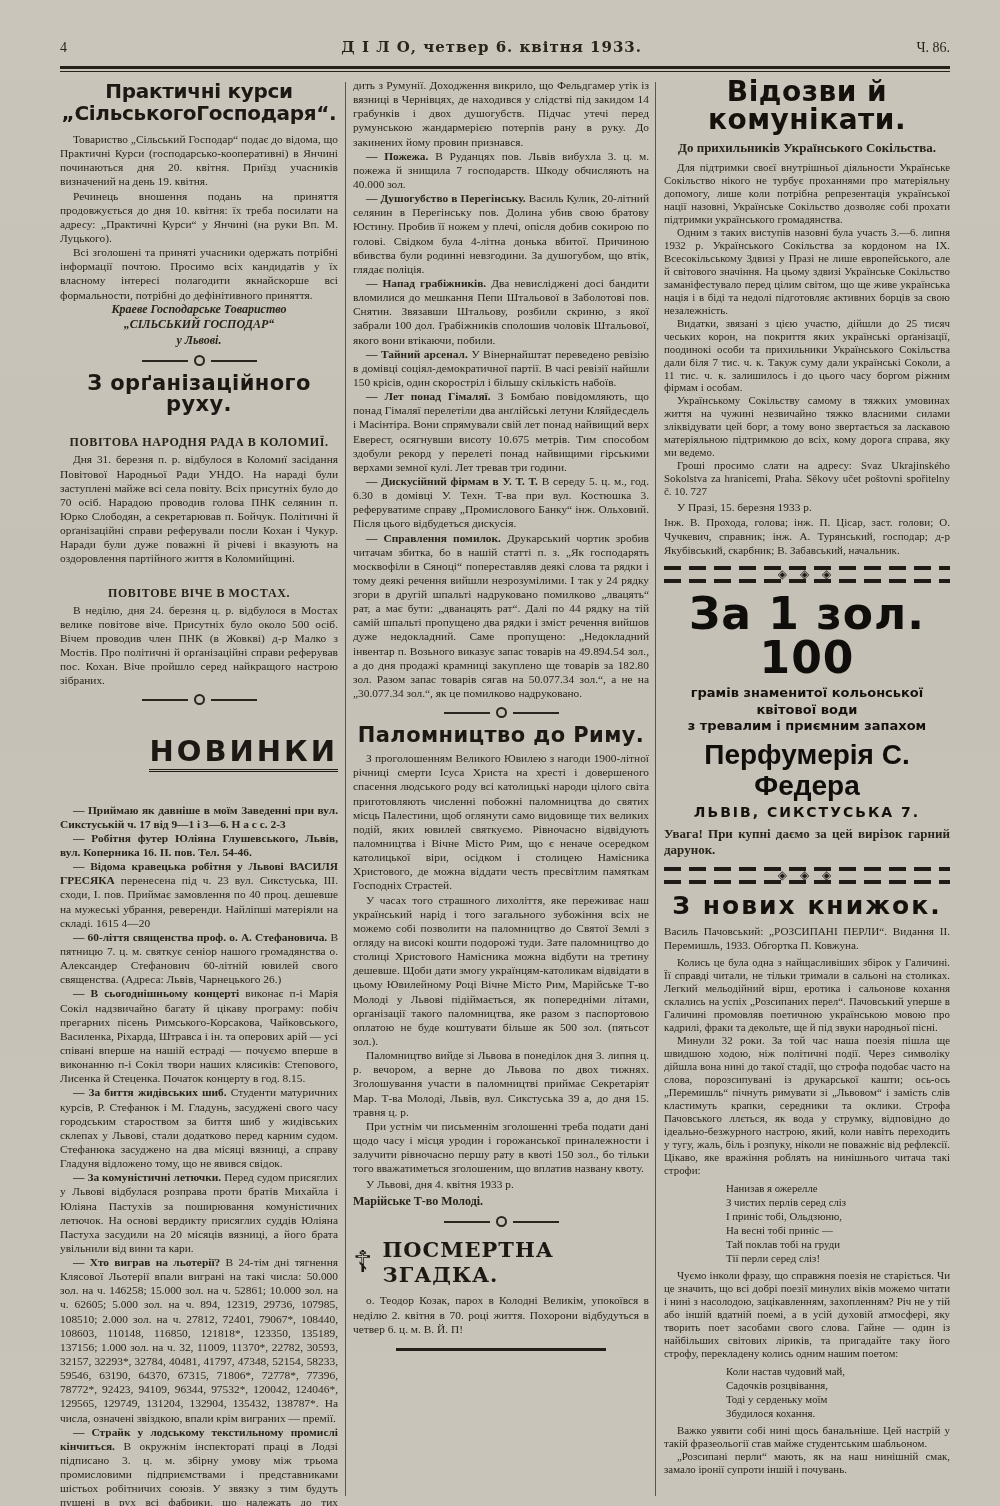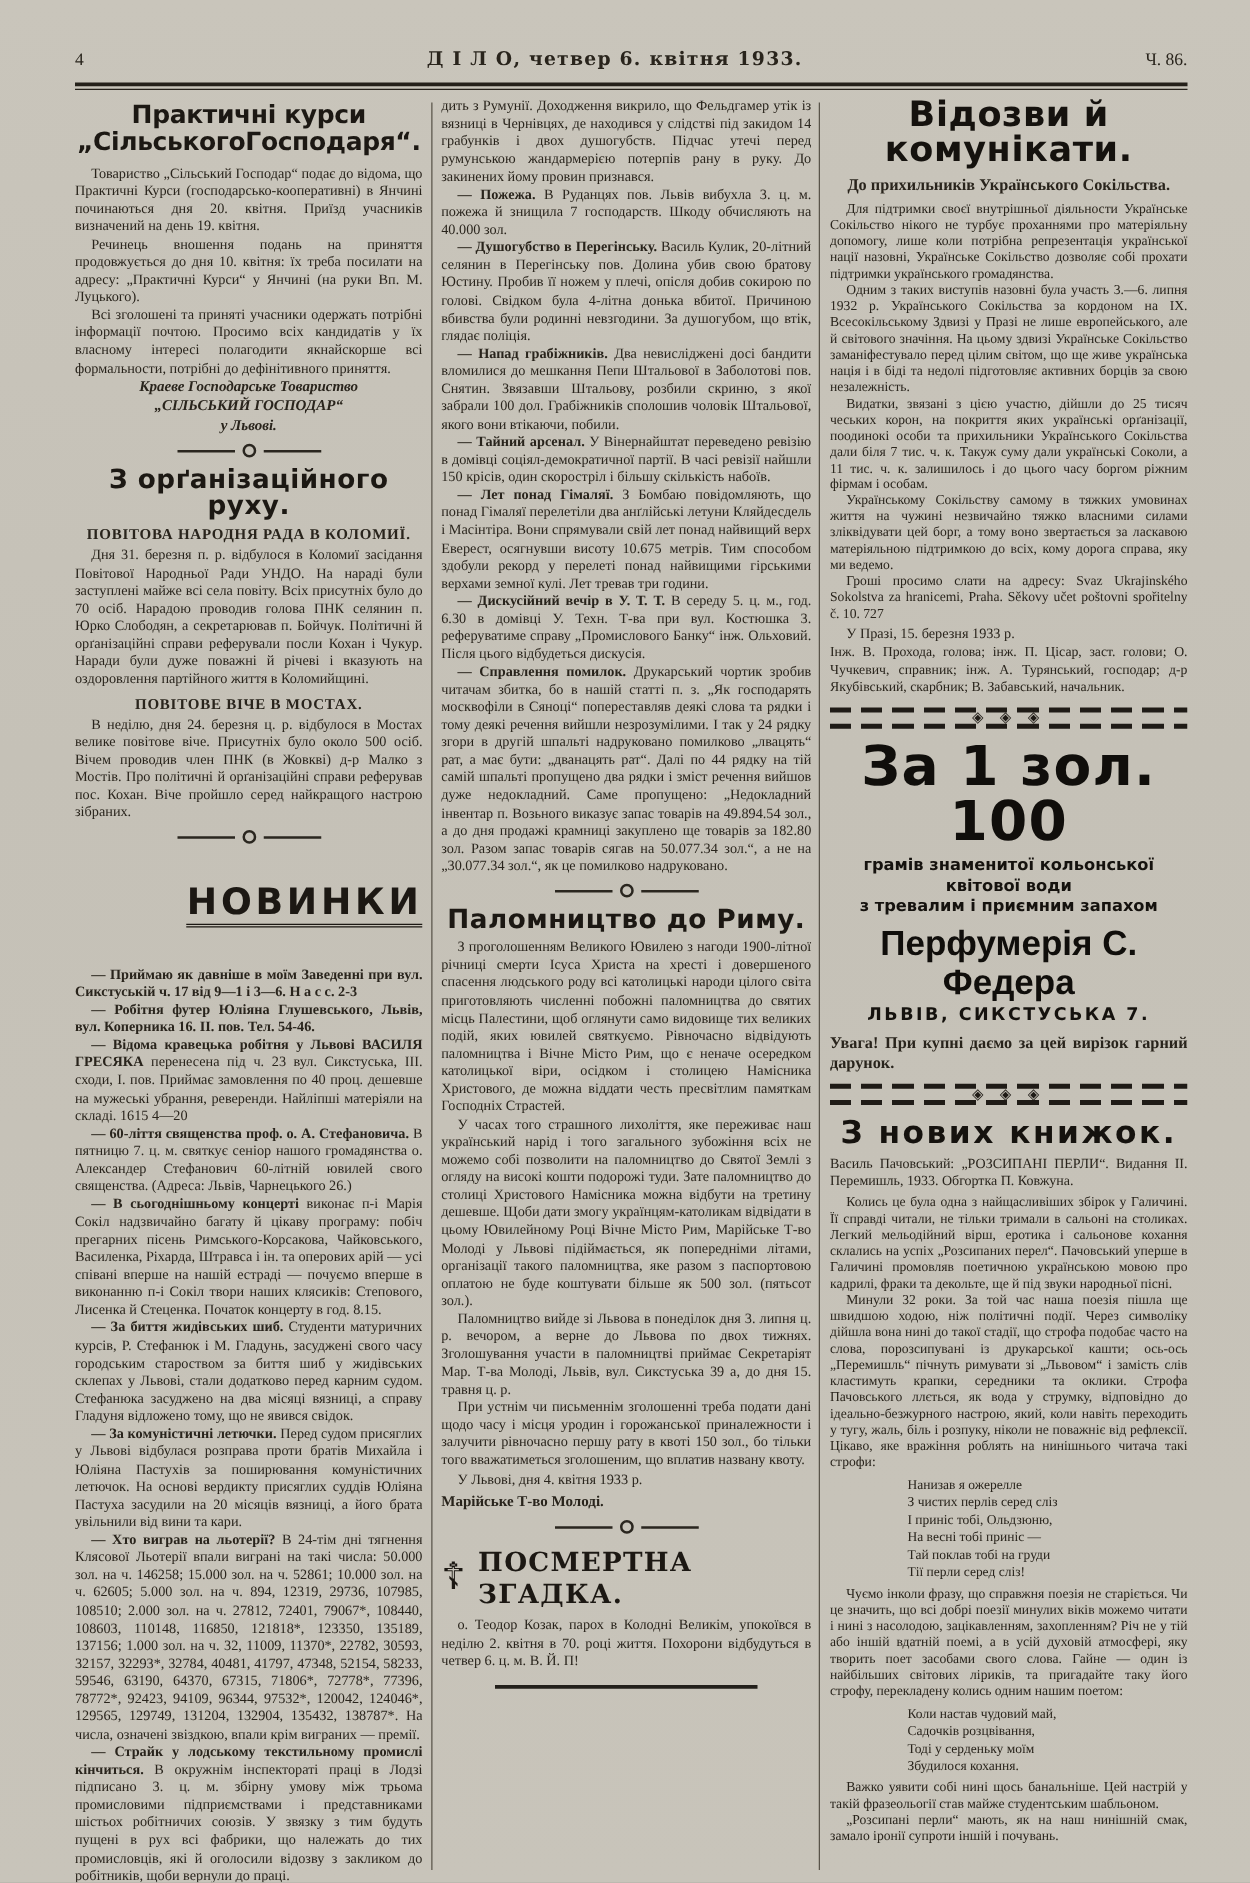--- a/index.html
+++ b/index.html
@@ -23,21 +23,21 @@
   b.lead{font-weight:bold;}
   
   .t-article{font-family:"DejaVu Sans",sans-serif;font-weight:bold;font-size:20px;line-height:1.1;
              letter-spacing:-0.3px;text-align:center;margin:2px 0 8px;color:#1c1813;}
   .t-section{font-family:"DejaVu Sans",sans-serif;font-weight:bold;font-size:21px;line-height:1;
              text-align:center;margin:6px 0 5px;color:#1c1813;letter-spacing:0.4px;}
   .t-novynky-wrap{text-align:right;margin:6px 0 7px;}
   .t-novynky{font-family:"DejaVu Sans",sans-serif;font-weight:bold;font-size:29px;line-height:1;
              letter-spacing:3px;display:inline-block;border-bottom:3px double #1c1813;
              padding-bottom:3px;color:#1c1813;}
-  .subhead{font-weight:bold;font-size:12px;text-align:center;letter-spacing:0.6px;margin:5px 0 2px;}
+  .subhead{font-weight:bold;font-size:12px;text-align:center;letter-spacing:0.6px;margin:20px 0 2px;}
   .sig{text-align:center;font-style:italic;font-weight:bold;font-size:12px;line-height:1.3;}
   .dateline{text-indent:13px;font-size:11.4px;margin:3px 0 0;}
   .signline{font-weight:bold;font-size:12px;margin:4px 30px 0 0;}
   
   .divider{display:flex;align-items:center;justify-content:center;gap:6px;margin:7px 0;}
   .divider::before,.divider::after{content:"";width:46px;height:2px;background:#2a261f;}
   .divider .dot{width:7px;height:7px;border:2px solid #2a261f;border-radius:50%;}
   
   .obit{display:flex;align-items:center;justify-content:center;gap:10px;margin:10px 0 6px;}
   .obit .cross{font-size:30px;line-height:1;color:#1c1813;}
@@ -126,21 +126,21 @@
 
     </div>
 
     <div class="col col2">
       <p class="body" style="text-indent:0"><span>дить з Румунії. Доходження викрило, що Фельдгамер утік із вязниці в Чернівцях, де находився у слідстві під закидом 14 грабунків і двох душогубств. Підчас утечі перед румунською жандармерією потерпів рану в руку. До закинених йому провин признався.</span></p>
       <p class="body"><b class="lead">— Пожежа.</b> <span>В Руданцях пов. Львів вибухла 3. ц. м. пожежа й знищила 7 господарств. Шкоду обчисляють на 40.000 зол.</span></p>
       <p class="body"><b class="lead">— Душогубство в Перегінську.</b> <span>Василь Кулик, 20-літний селянин в Перегінську пов. Долина убив свою братову Юстину. Пробив її ножем у плечі, опісля добив сокирою по голові. Свідком була 4-літна донька вбитої. Причиною вбивства були родинні невзгодини. За душогубом, що втік, глядає поліція.</span></p>
       <p class="body"><b class="lead">— Напад грабіжників.</b> <span>Два невисліджені досі бандити вломилися до мешкання Пепи Штальової в Заболотові пов. Снятин. Звязавши Штальову, розбили скриню, з якої забрали 100 дол. Грабіжників сполошив чоловік Штальової, якого вони втікаючи, побили.</span></p>
       <p class="body"><b class="lead">— Тайний арсенал.</b> <span>У Вінернайштат переведено ревізію в домівці соціял-демократичної партії. В часі ревізії найшли 150 крісів, один скоростріл і більшу скількість набоїв.</span></p>
       <p class="body"><b class="lead">— Лет понад Гімаляї.</b> <span>З Бомбаю повідомляють, що понад Гімаляї перелетіли два анґлійські летуни Кляйдесдель і Масінтіра. Вони спрямували свій лет понад найвищий верх Еверест, осягнувши висоту 10.675 метрів. Тим способом здобули рекорд у перелеті понад найвищими гірськими верхами земної кулі. Лет тревав три години.</span></p>
-      <p class="body"><b class="lead">— Дискусійний вечір в У. Т. Т.</b> <span>В середу 5. ц. м., год. 6.30 в домівці У. Техн. Т-ва при вул. Костюшка 3. реферуватиме справу „Промислового Банку“ інж. Ольховий. Після цього відбудеться дискусія.</span></p>
+      <p class="body"><b class="lead">— Дискусійний фірмам в У. Т. Т.</b> <span>В середу 5. ц. м., год. 6.30 в домівці У. Техн. Т-ва при вул. Костюшка 3. реферуватиме справу „Промислового Банку“ інж. Ольховий. Після цього відбудеться дискусія.</span></p>
       <p class="body"><b class="lead">— Справлення помилок.</b> <span>Друкарський чортик зробив читачам збитка, бо в нашій статті п. з. „Як господарять москвофіли в Сяноці“ попереставляв деякі слова та рядки і тому деякі речення вийшли незрозумілими. І так у 24 рядку згори в другій шпальті надруковано помилково „лвацять“ рат, а має бути: „дванацять рат“. Далі по 44 рядку на тій самій шпальті пропущено два рядки і зміст речення вийшов дуже недокладний. Саме пропущено: „Недокладний інвентар п. Возьного виказує запас товарів на 49.894.54 зол., а до дня продажі крамниці закуплено ще товарів за 182.80 зол. Разом запас товарів сягав на 50.077.34 зол.“, а не на „30.077.34 зол.“, як це помилково надруковано.</span></p>
       <div class="divider">
           <span class="dot"></span>
         </div>
 
       <h2 class="t-section">Паломництво до Риму.</h2>
       <p class="body">З проголошенням Великого Ювилею з нагоди 1900-літної річниці смерти Ісуса Христа на хресті і довершеного спасення людського роду всі католицькі народи цілого світа приготовляють численні побожні паломництва до святих місць Палестини, щоб оглянути само видовище тих великих подій, яких ювилей святкуємо. Рівночасно відвідують паломництва і Вічне Місто Рим, що є неначе осередком католицької віри, осідком і столицею Намісника Христового, де можна віддати честь пресвітлим памяткам Господніх Страстей.</p>
       <p class="body">У часах того страшного лихоліття, яке переживає наш український нарід і того загального зубожіння всіх не можемо собі позволити на паломництво до Святої Землі з огляду на високі кошти подорожі туди. Зате паломництво до столиці Христового Намісника можна відбути на третину дешевше. Щоби дати змогу українцям-католикам відвідати в цьому Ювилейному Році Вічне Місто Рим, Марійське Т-во Молоді у Львові підіймається, як попередніми літами, організації такого паломництва, яке разом з паспортовою оплатою не буде коштувати більше як 500 зол. (пятьсот зол.).</p>
       <p class="body">Паломництво вийде зі Львова в понеділок дня 3. липня ц. р. вечором, а верне до Львова по двох тижнях. Зголошування участи в паломництві приймає Секретаріят Мар. Т-ва Молоді, Львів, вул. Сикстуська 39 а, до дня 15. травня ц. р.</p>
       <p class="body">При устнім чи письменнім зголошенні треба подати дані щодо часу і місця уродин і горожанської приналежности і залучити рівночасно першу рату в квоті 150 зол., бо тільки того вважатиметься зголошеним, що вплатив названу квоту.</p>

